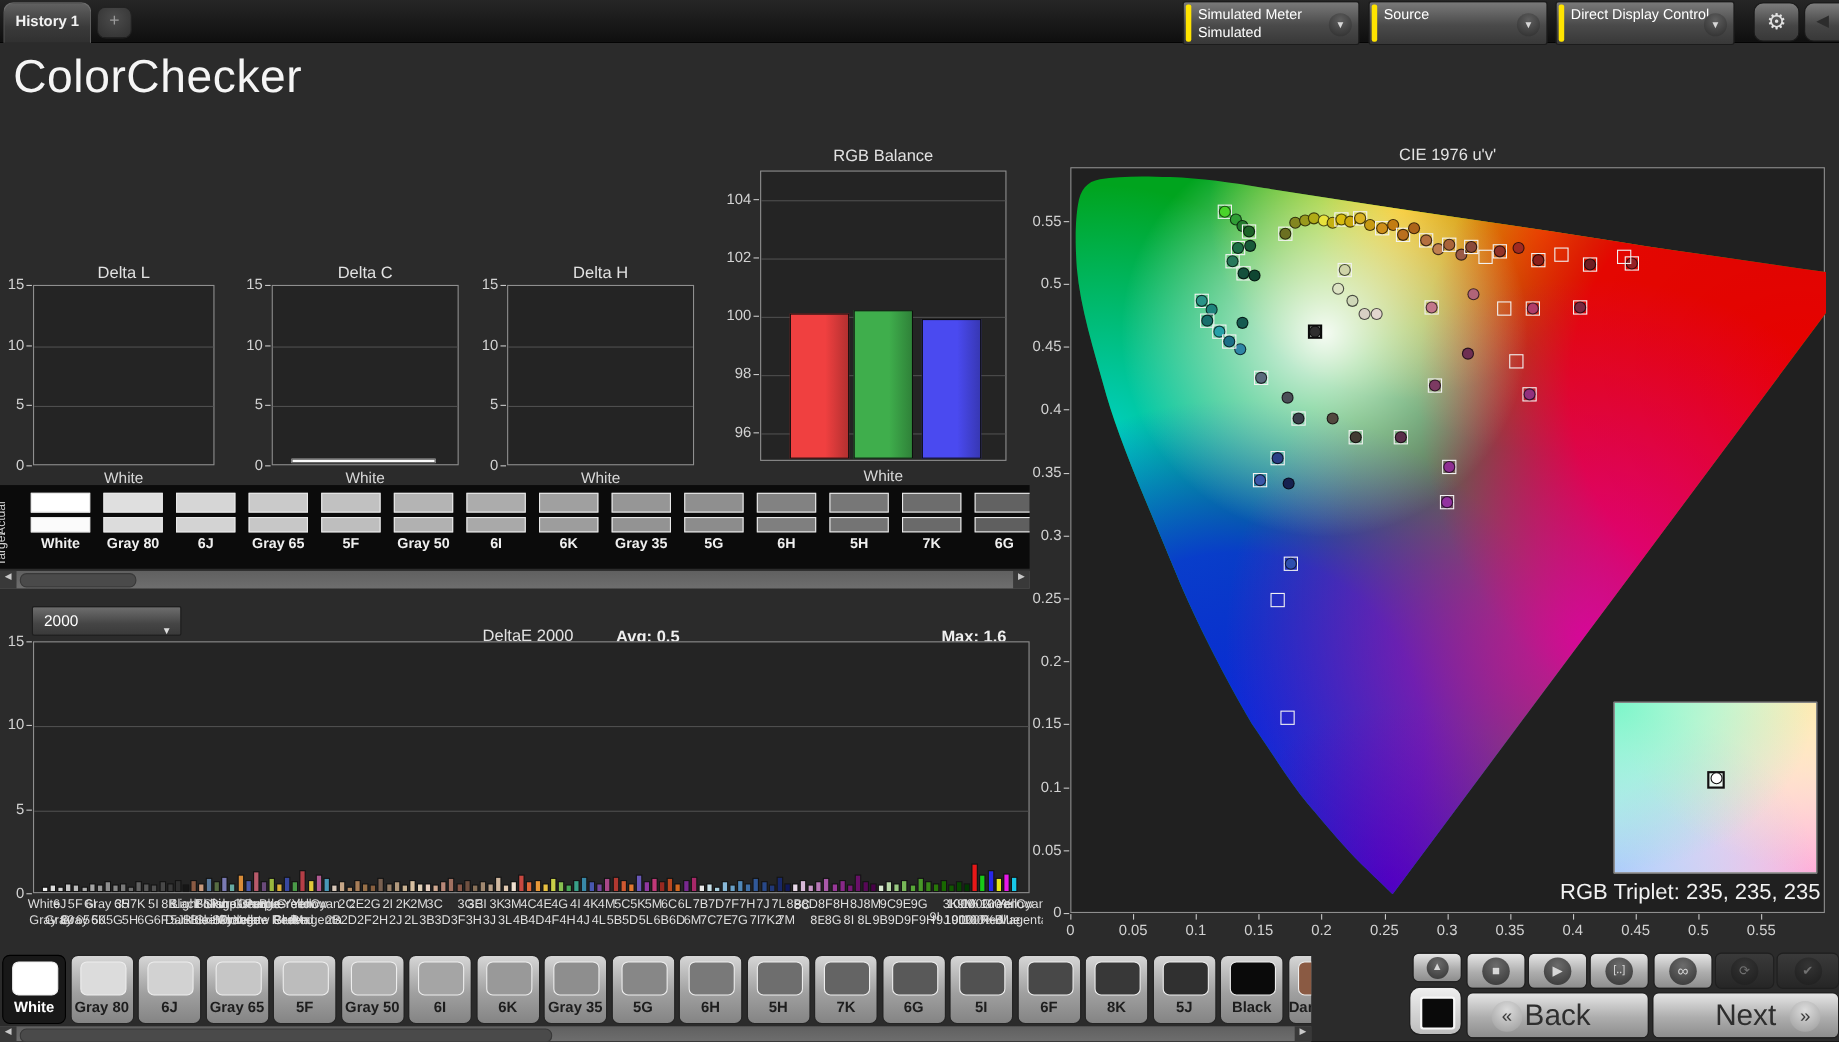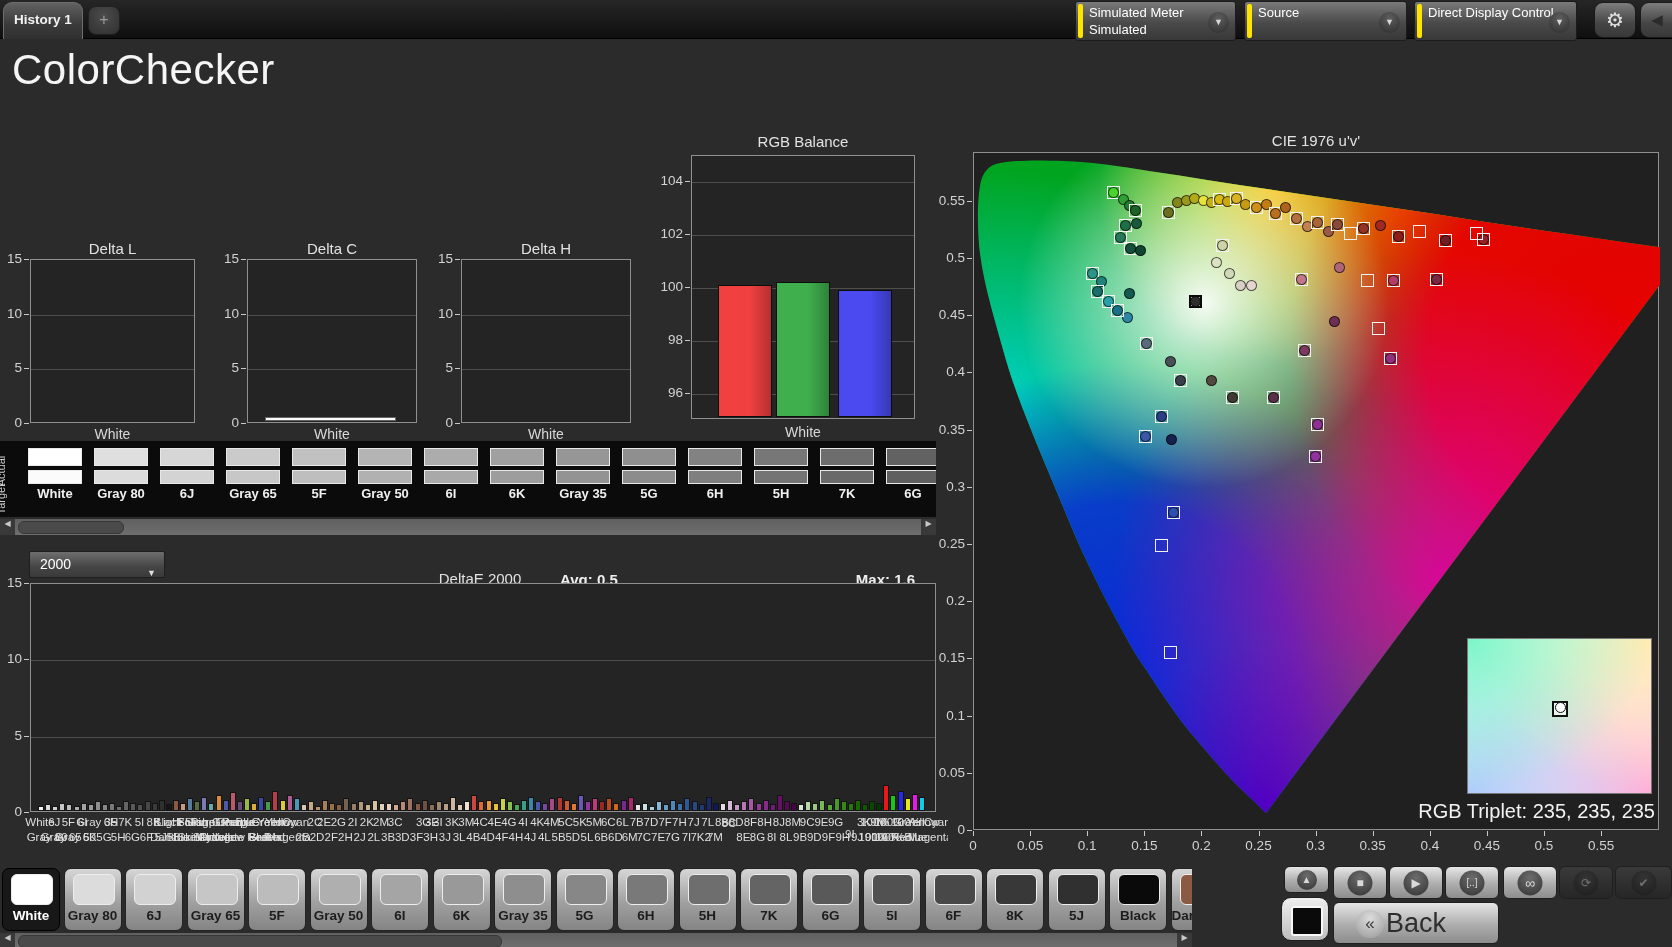--- a/index.html
+++ b/index.html
@@ -754,21 +754,21 @@
       <div class="de-lab" style="left: 664.256px; top: 15px;">7G</div>
       <div class="de-lab" style="left: 671.36px; top: 0px;">7H</div>
       <div class="de-lab" style="left: 678.464px; top: 15px;">7I</div>
       <div class="de-lab" style="left: 685.568px; top: 0px;">7J</div>
       <div class="de-lab" style="left: 692.672px; top: 15px;">7K2</div>
       <div class="de-lab" style="left: 699.776px; top: 0px;">7L</div>
       <div class="de-lab" style="left: 706.88px; top: 15px;">7M</div>
       <div class="de-lab" style="left: 713.984px; top: 0px;">8B</div>
       <div class="de-lab" style="left: 721.088px; top: 1px;">8C</div>
       <div class="de-lab" style="left: 728.192px; top: 0px;">8D</div>
-      <div class="de-lab" style="left: 735.296px; top: 15px;">8E</div>
+      <div class="de-lab" style="left: 735.296px; top: 15px; font-family: Liberation Mono, monospace;">8E</div>
       <div class="de-lab" style="left: 742.4px; top: 0px;">8F</div>
       <div class="de-lab" style="left: 749.504px; top: 15px;">8G</div>
       <div class="de-lab" style="left: 756.608px; top: 0px;">8H</div>
       <div class="de-lab" style="left: 763.712px; top: 15px;">8I</div>
       <div class="de-lab" style="left: 770.816px; top: 0px;">8J</div>
       <div class="de-lab" style="left: 777.92px; top: 15px;">8L</div>
       <div class="de-lab" style="left: 785.024px; top: 0px;">8M</div>
       <div class="de-lab" style="left: 792.128px; top: 15px;">9B</div>
       <div class="de-lab" style="left: 799.232px; top: 0px;">9C</div>
       <div class="de-lab" style="left: 806.336px; top: 15px;">9D</div>
@@ -898,13 +898,17 @@
   <div class="ctl dark abs" style="left:1559px;top:866px;width:54px;height:33px;">
     <div class="badge">⟳</div>
   </div>
   <div class="ctl dark abs" style="left:1615px;top:866px;width:57px;height:33px;">
     <div class="badge">✔</div>
   </div>
   <div id="back-btn" class="ctl navbtn abs">
     <div class="navbadge" style="left:22px;">«</div>
     <span>Back</span>
   </div>
+  <div id="next-btn" class="ctl navbtn abs">
+    <span>Next</span>
+    <div class="navbadge" style="right:16px;">»</div>
+  </div>
 </div>
 
 </body></html>

